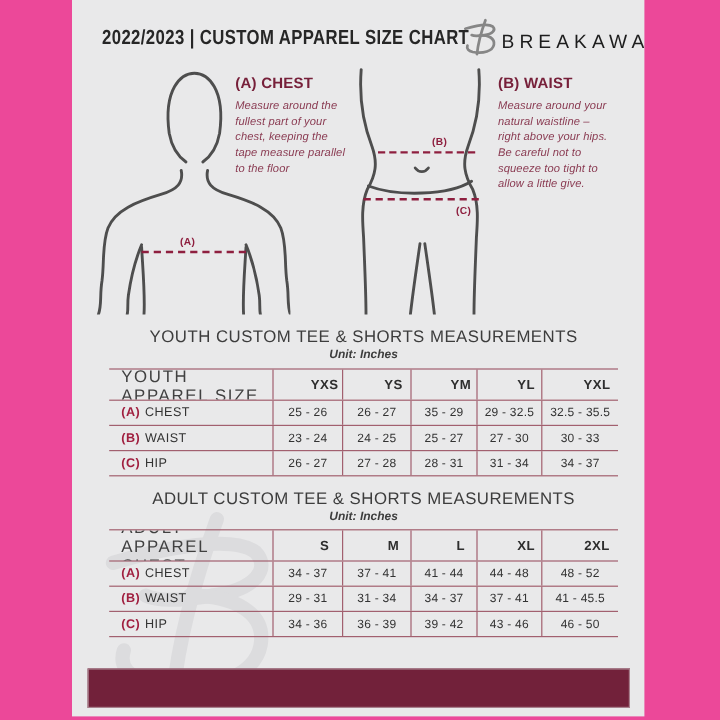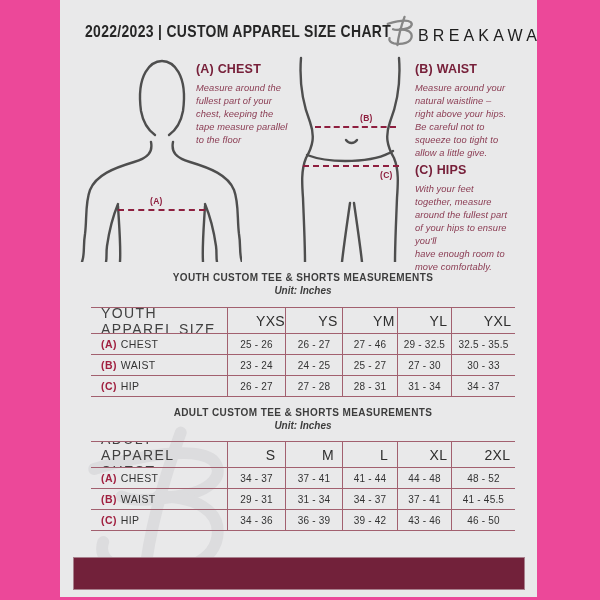--- a/index.html
+++ b/index.html
@@ -34,31 +34,31 @@
   }
   
   .inst{position:absolute;z-index:2;}
   .inst-head{font-size:12.5px;font-weight:bold;color:#77203a;letter-spacing:.2px;margin-bottom:6px;}
   .inst-body{
     font-size:9.3px;font-style:italic;color:#8a3b52;line-height:1.4;
     white-space:pre-line;letter-spacing:.1px;
   }
   
   .tbl-caption{position:absolute;left:31px;width:424px;text-align:center;z-index:1;}
-  .tbl-title{font-size:10px;font-weight:bold;color:#3d3d3d;letter-spacing:.4px;}
+  .tbl-title{font-size:14px;font-weight:normal;color:#3d3d3d;letter-spacing:.4px;}
   .tbl-unit{font-size:10px;font-style:italic;font-weight:600;color:#3d3d3d;margin-top:2px;}
   .tbl{position:absolute;left:31px;width:424px;z-index:1;}
   .t-row{display:grid;grid-template-columns:136px 58px 57px 55px 54px 64px;border-bottom:1px solid #a2606f;}
   .t-row.head{border-top:1px solid #a2606f;height:25px;}
   .t-row.data{height:20px;}
   .c{display:flex;align-items:center;justify-content:center;overflow:hidden;}
   .c.sep{border-left:1px solid #a2606f;}
   .c.lab{justify-content:flex-start;padding-left:10px;}
   .size-head{font-size:14px;color:#414141;letter-spacing:1.4px;}
-  .size-col{font-size:14px;font-weight:normal;color:#2e2e2e;letter-spacing:.4px;padding-left:28px;}
+  .size-col{font-size:11px;font-weight:bold;color:#2e2e2e;letter-spacing:.4px;padding-left:28px;}
   .row-label{font-size:10.5px;color:#333;letter-spacing:.4px;white-space:nowrap;}
   .row-prefix{color:#a01f3f;font-weight:bold;margin-right:4px;}
   .cell-val{font-size:10px;color:#333;letter-spacing:.2px;}
   
   .footer-bar{
     position:absolute;left:13px;top:557px;width:452px;height:33px;
     background:#72213a;border:1px solid #a8808d;box-sizing:border-box;z-index:1;
   }
 </style>
 </head>
@@ -131,30 +131,20 @@
 allow a little give.</div>
     </div>
     <div class="inst" style="left:136px;top:62px;width:108px;">
       <div class="inst-head">(A) CHEST</div>
       <div class="inst-body">Measure around the
 fullest part of your
 chest, keeping the
 tape measure parallel
 to the floor</div>
     </div>
-    <div class="inst" style="left:355px;top:163px;width:118px;">
-      <div class="inst-head">(C) HIPS</div>
-      <div class="inst-body">With your feet
-together, measure
-around the fullest part
-of your hips to ensure
-you'll
-have enough room to
-move comfortably.</div>
-    </div>
 
     <div class="tbl-caption" style="top:272px;">
       <div class="tbl-title">YOUTH CUSTOM TEE &amp; SHORTS MEASUREMENTS</div>
       <div class="tbl-unit">Unit: Inches</div>
     </div>
     <div class="tbl" style="top:307px;">
       <div class="t-row head">
         <div class="c lab size-head">YOUTH APPAREL SIZE</div>
         <div class="c sep size-col">YXS</div>
         <div class="c sep size-col">YS</div>
@@ -162,21 +152,21 @@
         <div class="c sep size-col">YL</div>
         <div class="c sep size-col">YXL</div>
       </div>
       <div class="t-row data">
         <div class="c lab row-label">
             <span class="row-prefix">(A)</span>
             <span>CHEST</span>
           </div>
         <div class="c sep cell-val">25 - 26</div>
         <div class="c sep cell-val">26 - 27</div>
-        <div class="c sep cell-val">27 - 46</div>
+        <div class="c sep cell-val">35 - 29</div>
         <div class="c sep cell-val">29 - 32.5</div>
         <div class="c sep cell-val">32.5 - 35.5</div>
       </div>
       <div class="t-row data">
         <div class="c lab row-label">
             <span class="row-prefix">(B)</span>
             <span>WAIST</span>
           </div>
         <div class="c sep cell-val">23 - 24</div>
         <div class="c sep cell-val">24 - 25</div>

